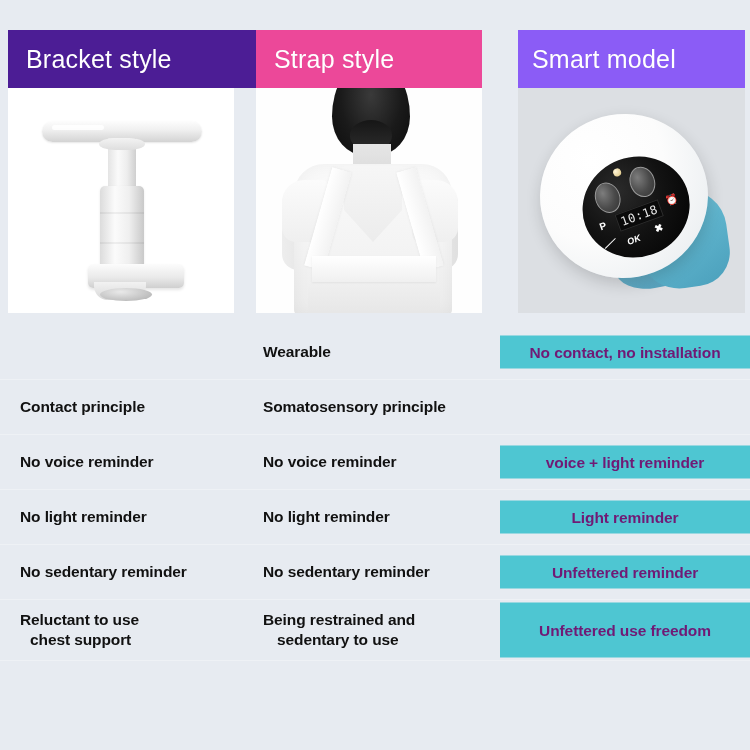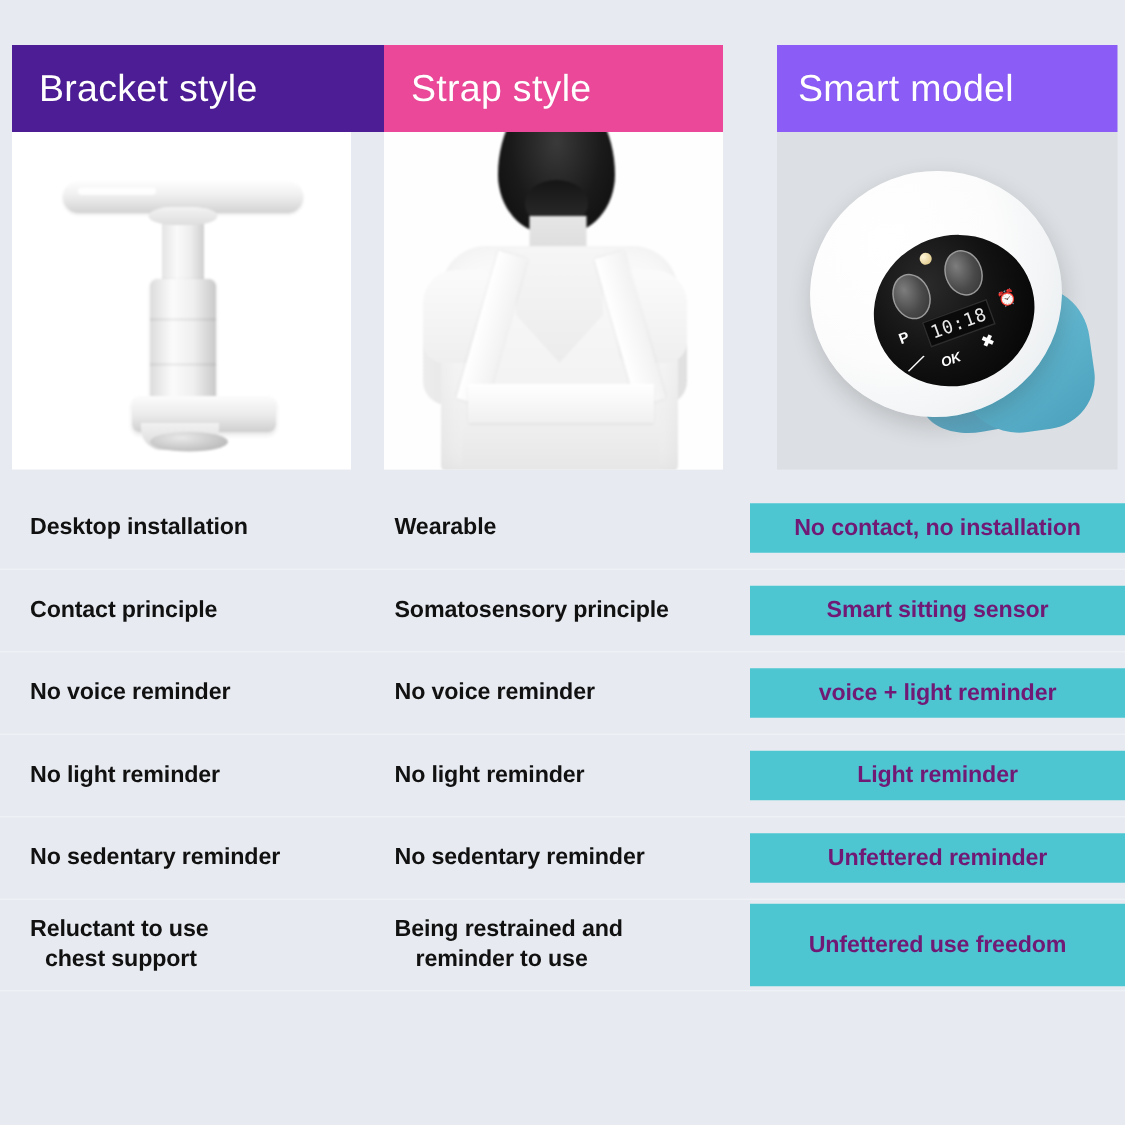--- a/index.html
+++ b/index.html
@@ -295,29 +295,27 @@
           <span class="sm-ico x">✖</span>
           <span class="sm-ico dash">╱</span>
         </div>
       </div>
     </div>
   </div>
 
   <div class="rows">
 
     <div class="row h1">
-      <div class="cell c1">Desktop installation</div>
       <div class="cell c2">Wearable</div>
       <div class="badge">No contact, no installation</div>
     </div>
 
     <div class="row h1">
       <div class="cell c1">Contact principle</div>
       <div class="cell c2">Somatosensory principle</div>
-      <div class="badge">Smart sitting sensor</div>
     </div>
 
     <div class="row h1">
       <div class="cell c1">No voice reminder</div>
       <div class="cell c2">No voice reminder</div>
       <div class="badge">voice + light reminder</div>
     </div>
 
     <div class="row h1">
       <div class="cell c1">No light reminder</div>
@@ -334,20 +332,20 @@
     <div class="row h2">
       <div class="cell c1 two">
         <span class="two-line">
           <span>Reluctant to use</span>
           <span class="l2">chest support</span>
         </span>
       </div>
       <div class="cell c2 two">
         <span class="two-line ctr">
           <span>Being restrained and</span>
-          <span class="l2">reminder to use</span>
+          <span class="l2">sedentary to use</span>
         </span>
       </div>
       <div class="badge">Unfettered use freedom</div>
     </div>
 
   </div>
 </div>
 
 </body></html>

